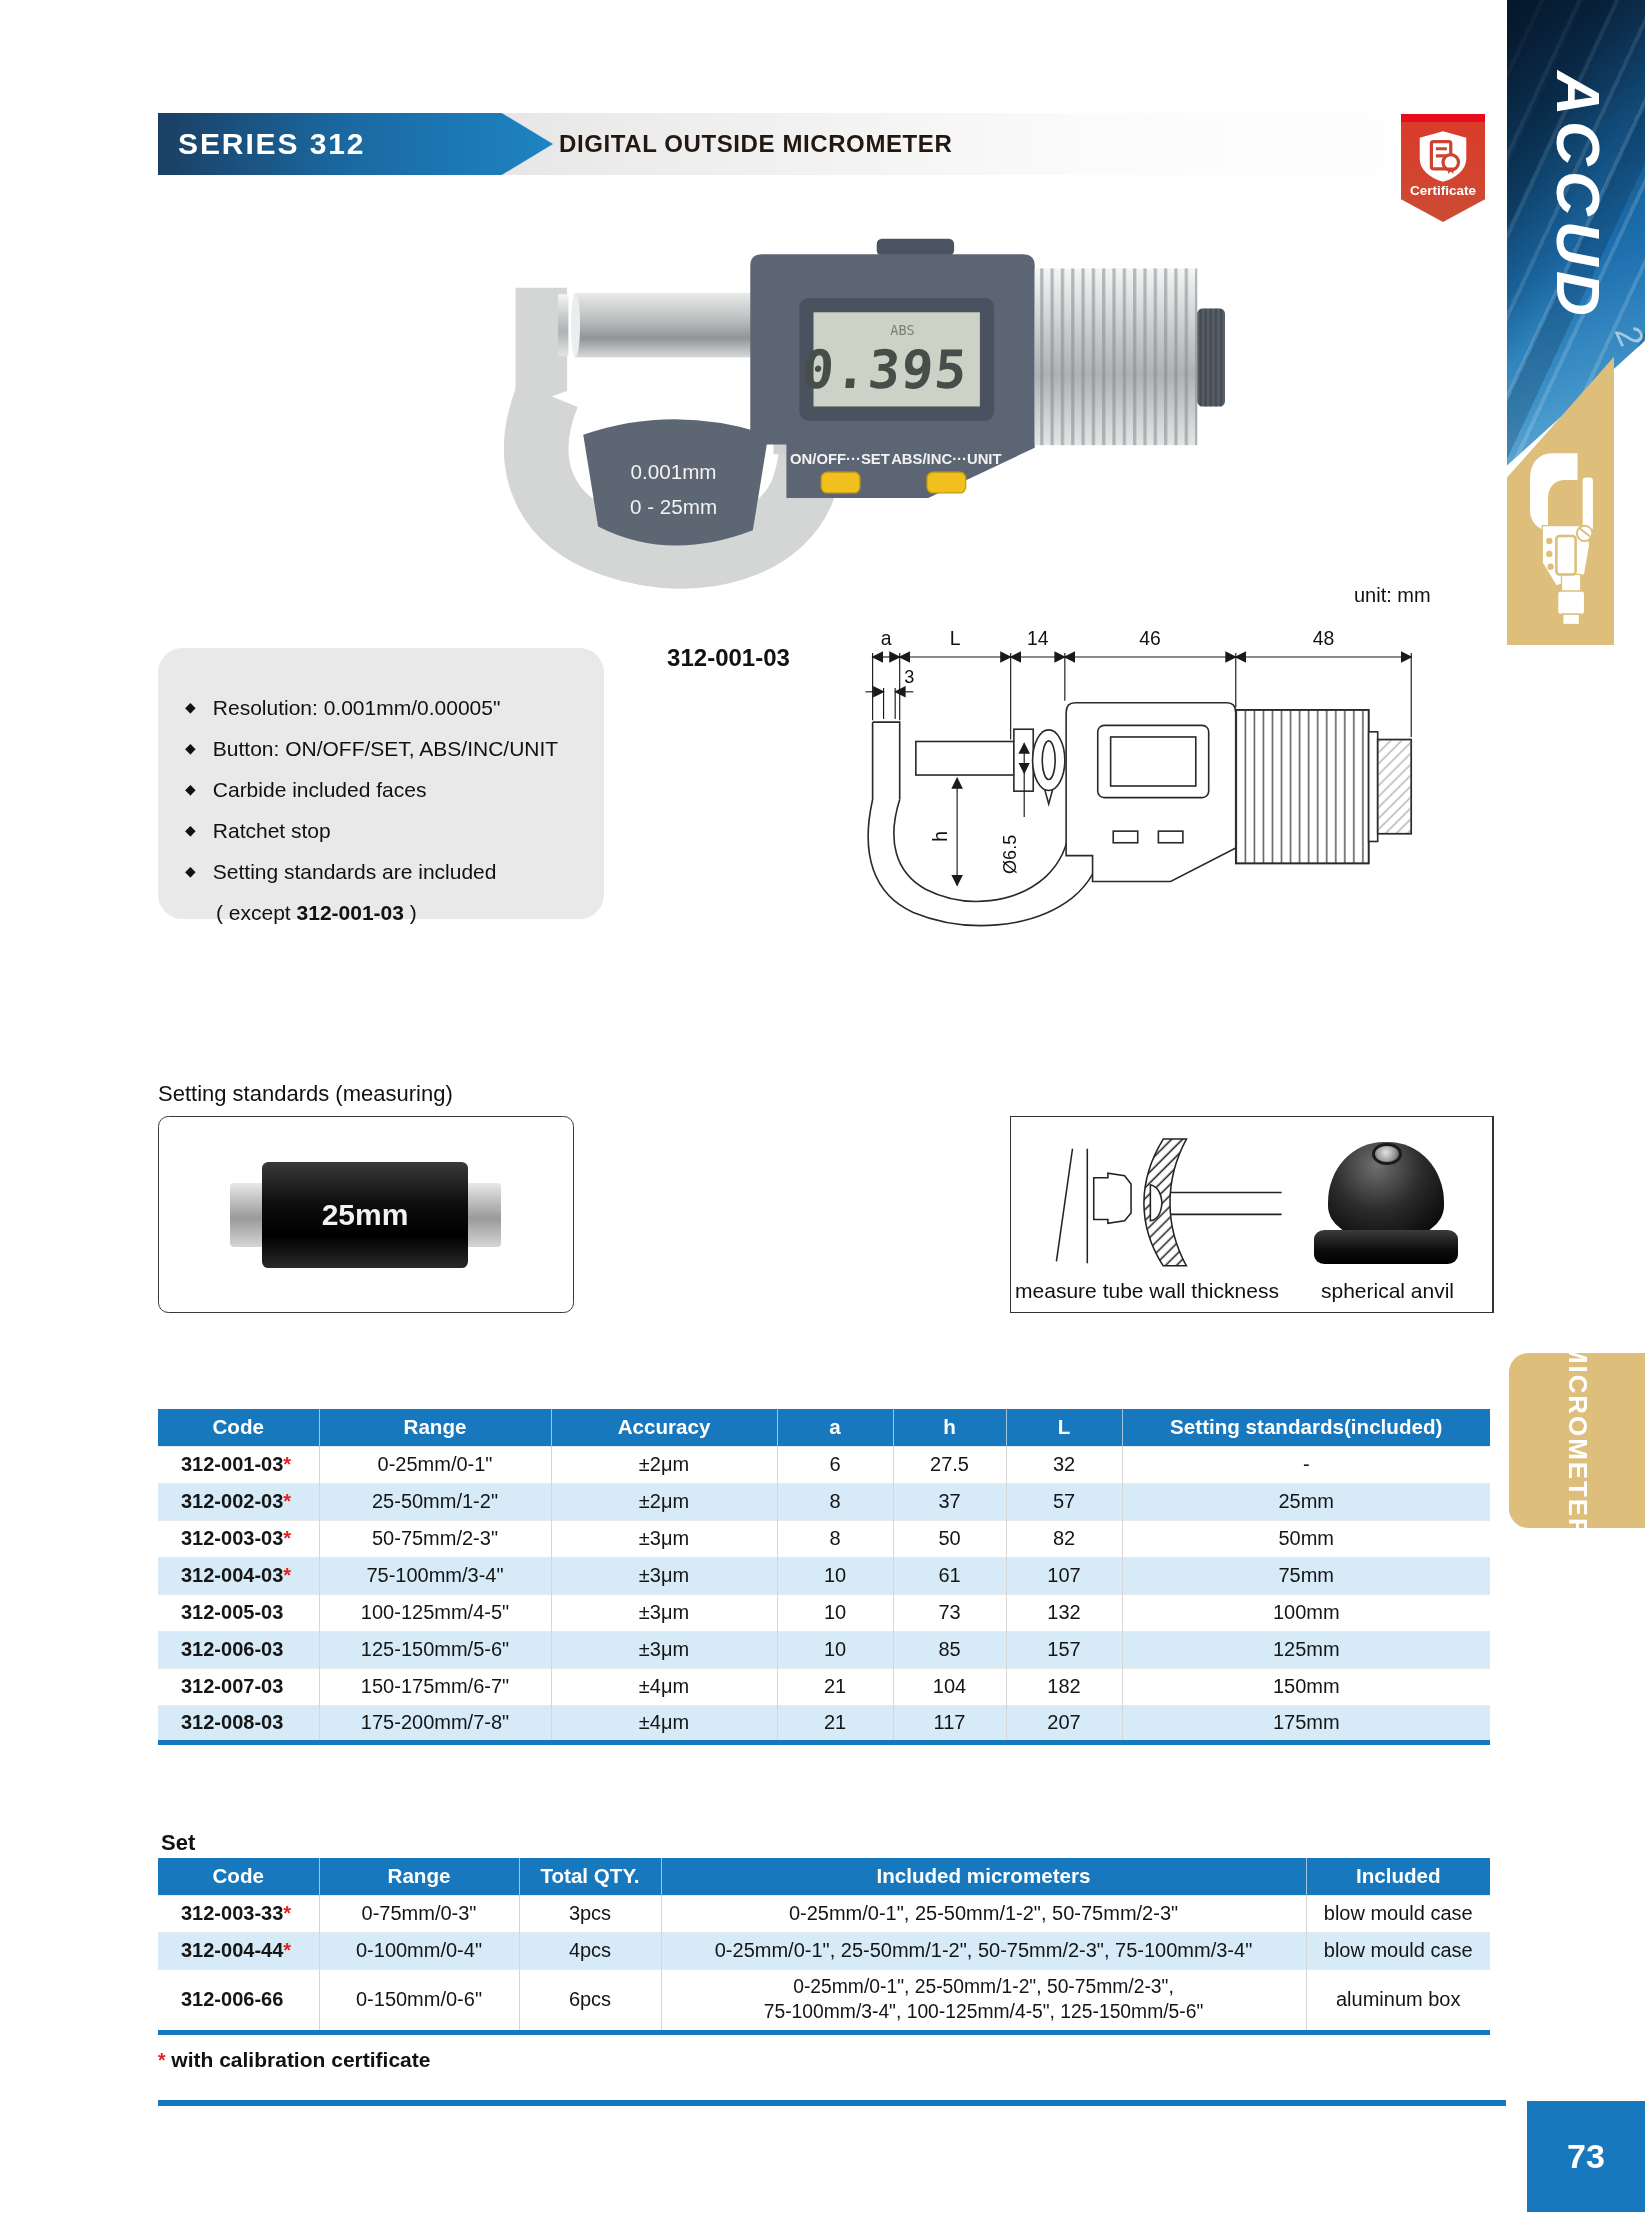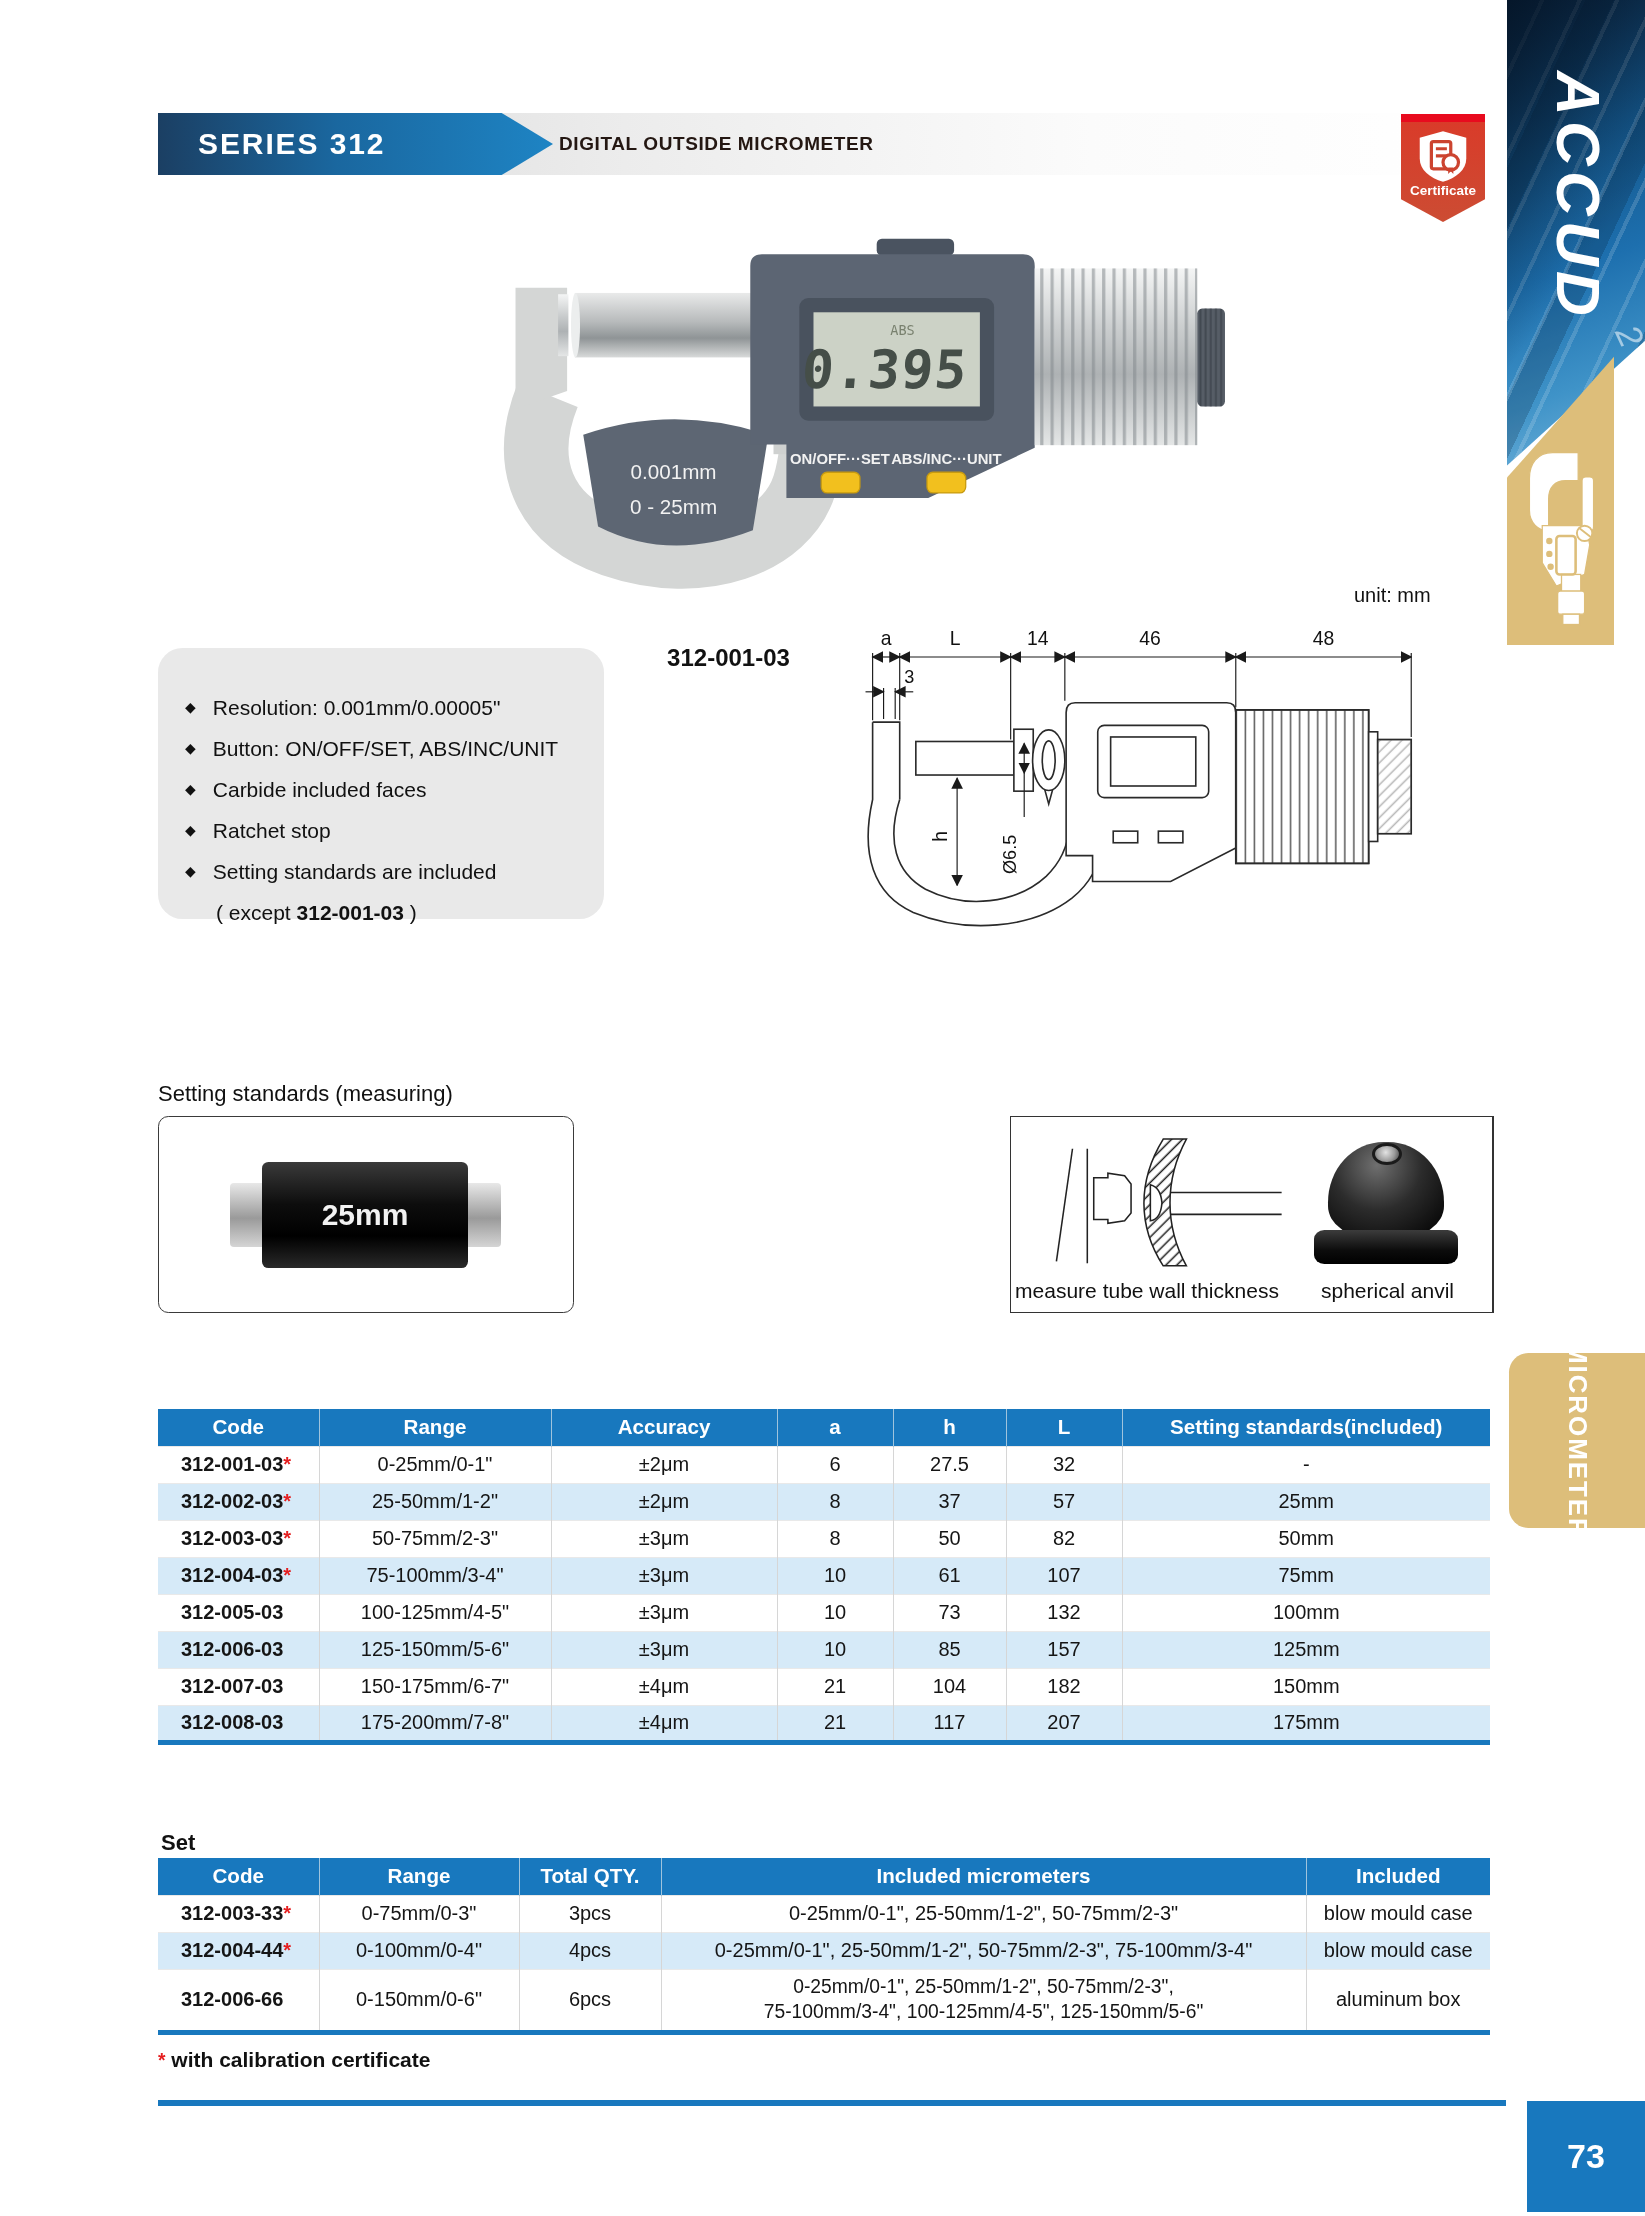--- a/index.html
+++ b/index.html
@@ -33,23 +33,23 @@
   .page-num { position:absolute; left:1527px; top:2101px; width:118px; height:111px; background:#1878be;
     color:#fff; font-size:34px; font-weight:bold; display:flex; align-items:center; justify-content:center; }
 
   
   .header-bar { position:absolute; left:158px; top:113px; width:1332px; height:62px;
     background:linear-gradient(90deg,#d7d7d7 0%,#ececec 35%,#fbfbfb 70%,#ffffff 100%); }
   .series-chip { position:absolute; left:0; top:0; width:395px; height:62px;
     background:linear-gradient(90deg,#1b3f63 0%,#1a679f 45%,#1e84c4 100%);
     clip-path:polygon(0 0, 87% 0, 100% 50%, 87% 100%, 0 100%);
     display:flex; align-items:center; }
-  .series-chip span { color:#fff; font-size:30px; font-weight:bold; letter-spacing:1.9px; padding-left:40px; }
+  .series-chip span { color:#fff; font-size:30px; font-weight:bold; letter-spacing:1.9px; padding-left:20px; }
   .header-title { position:absolute; left:401px; top:0; height:62px; display:flex; align-items:center;
-    color:#241712; font-size:19px; font-weight:bold; letter-spacing:0.6px; }
+    color:#241712; font-size:24px; font-weight:bold; letter-spacing:0.6px; }
 
   
   .cert { position:absolute; left:1401px; top:114px; width:84px; height:108px;
     background:linear-gradient(180deg,#da3a29 0%,#cc4c33 100%);
     clip-path:polygon(0 0,100% 0,100% 79%,50% 100%,0 79%); }
   .cert-topbar { position:absolute; left:0; top:0; width:100%; height:8.4px; background:#e80b1e; }
   .cert svg { position:absolute; left:16px; top:15.5px; }
   .cert-label { position:absolute; left:0; bottom:24.5px; width:100%; text-align:center;
     color:#fff; font-size:13.5px; font-weight:bold; }
 

